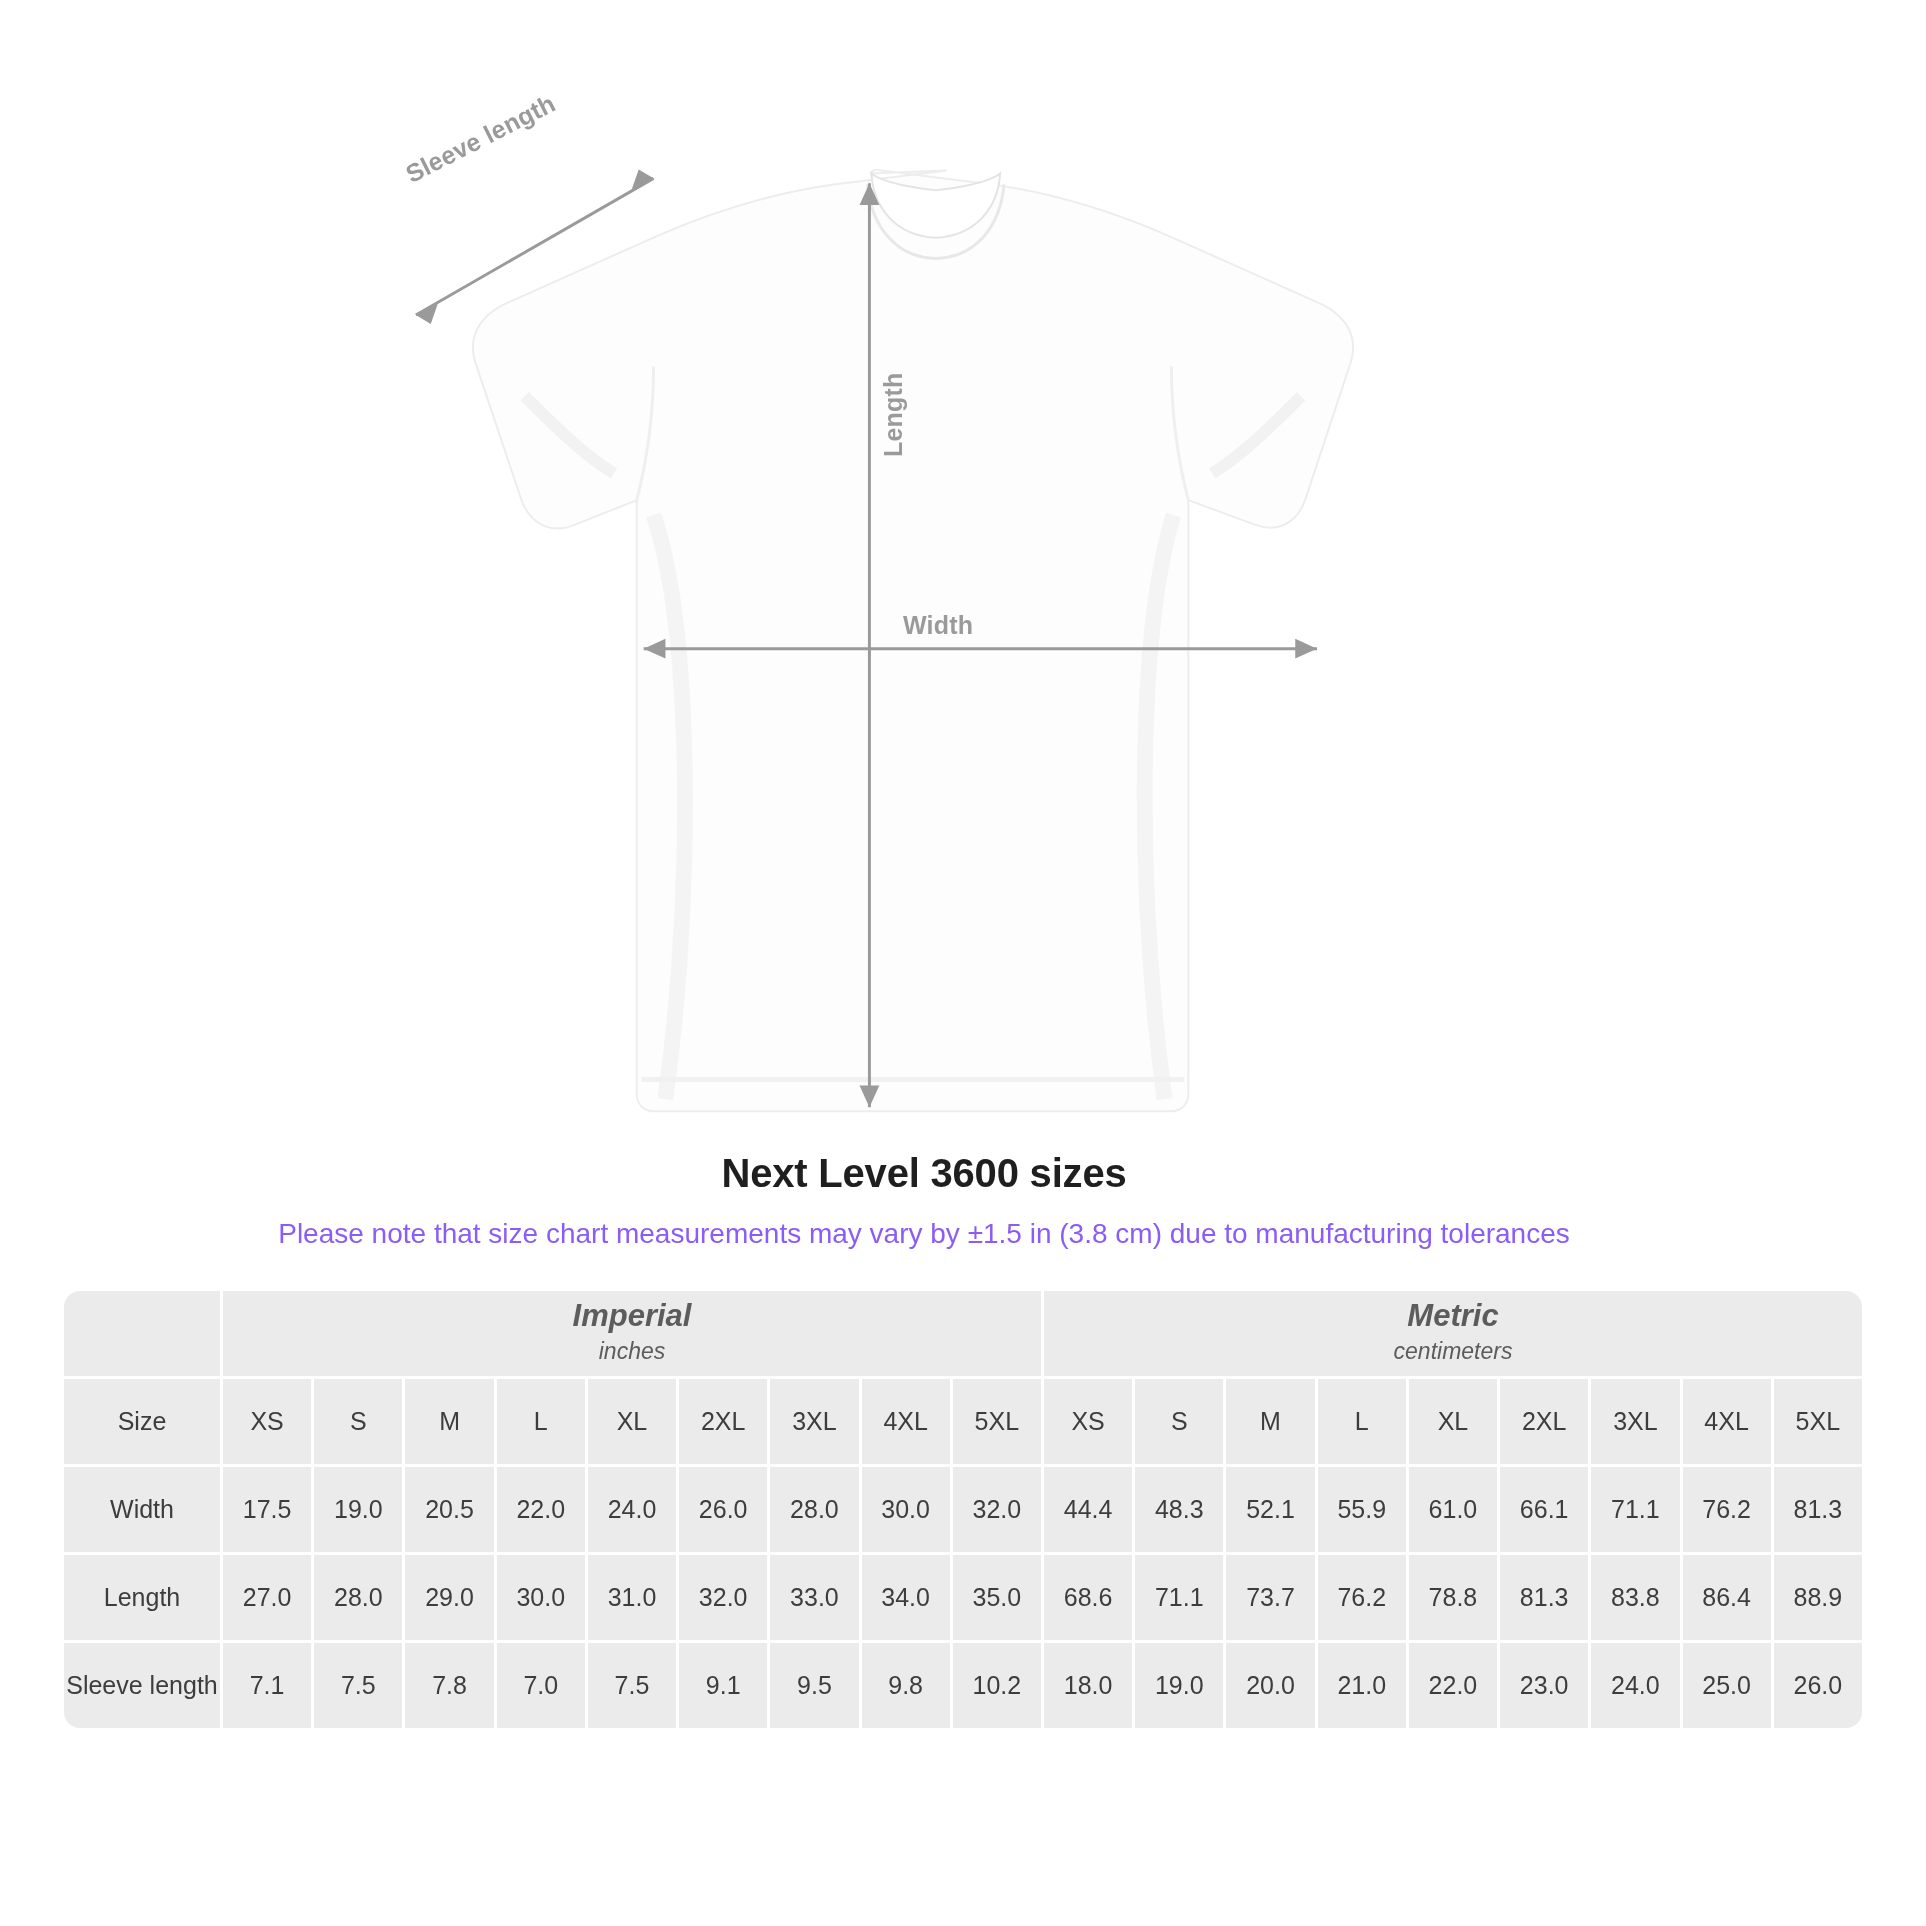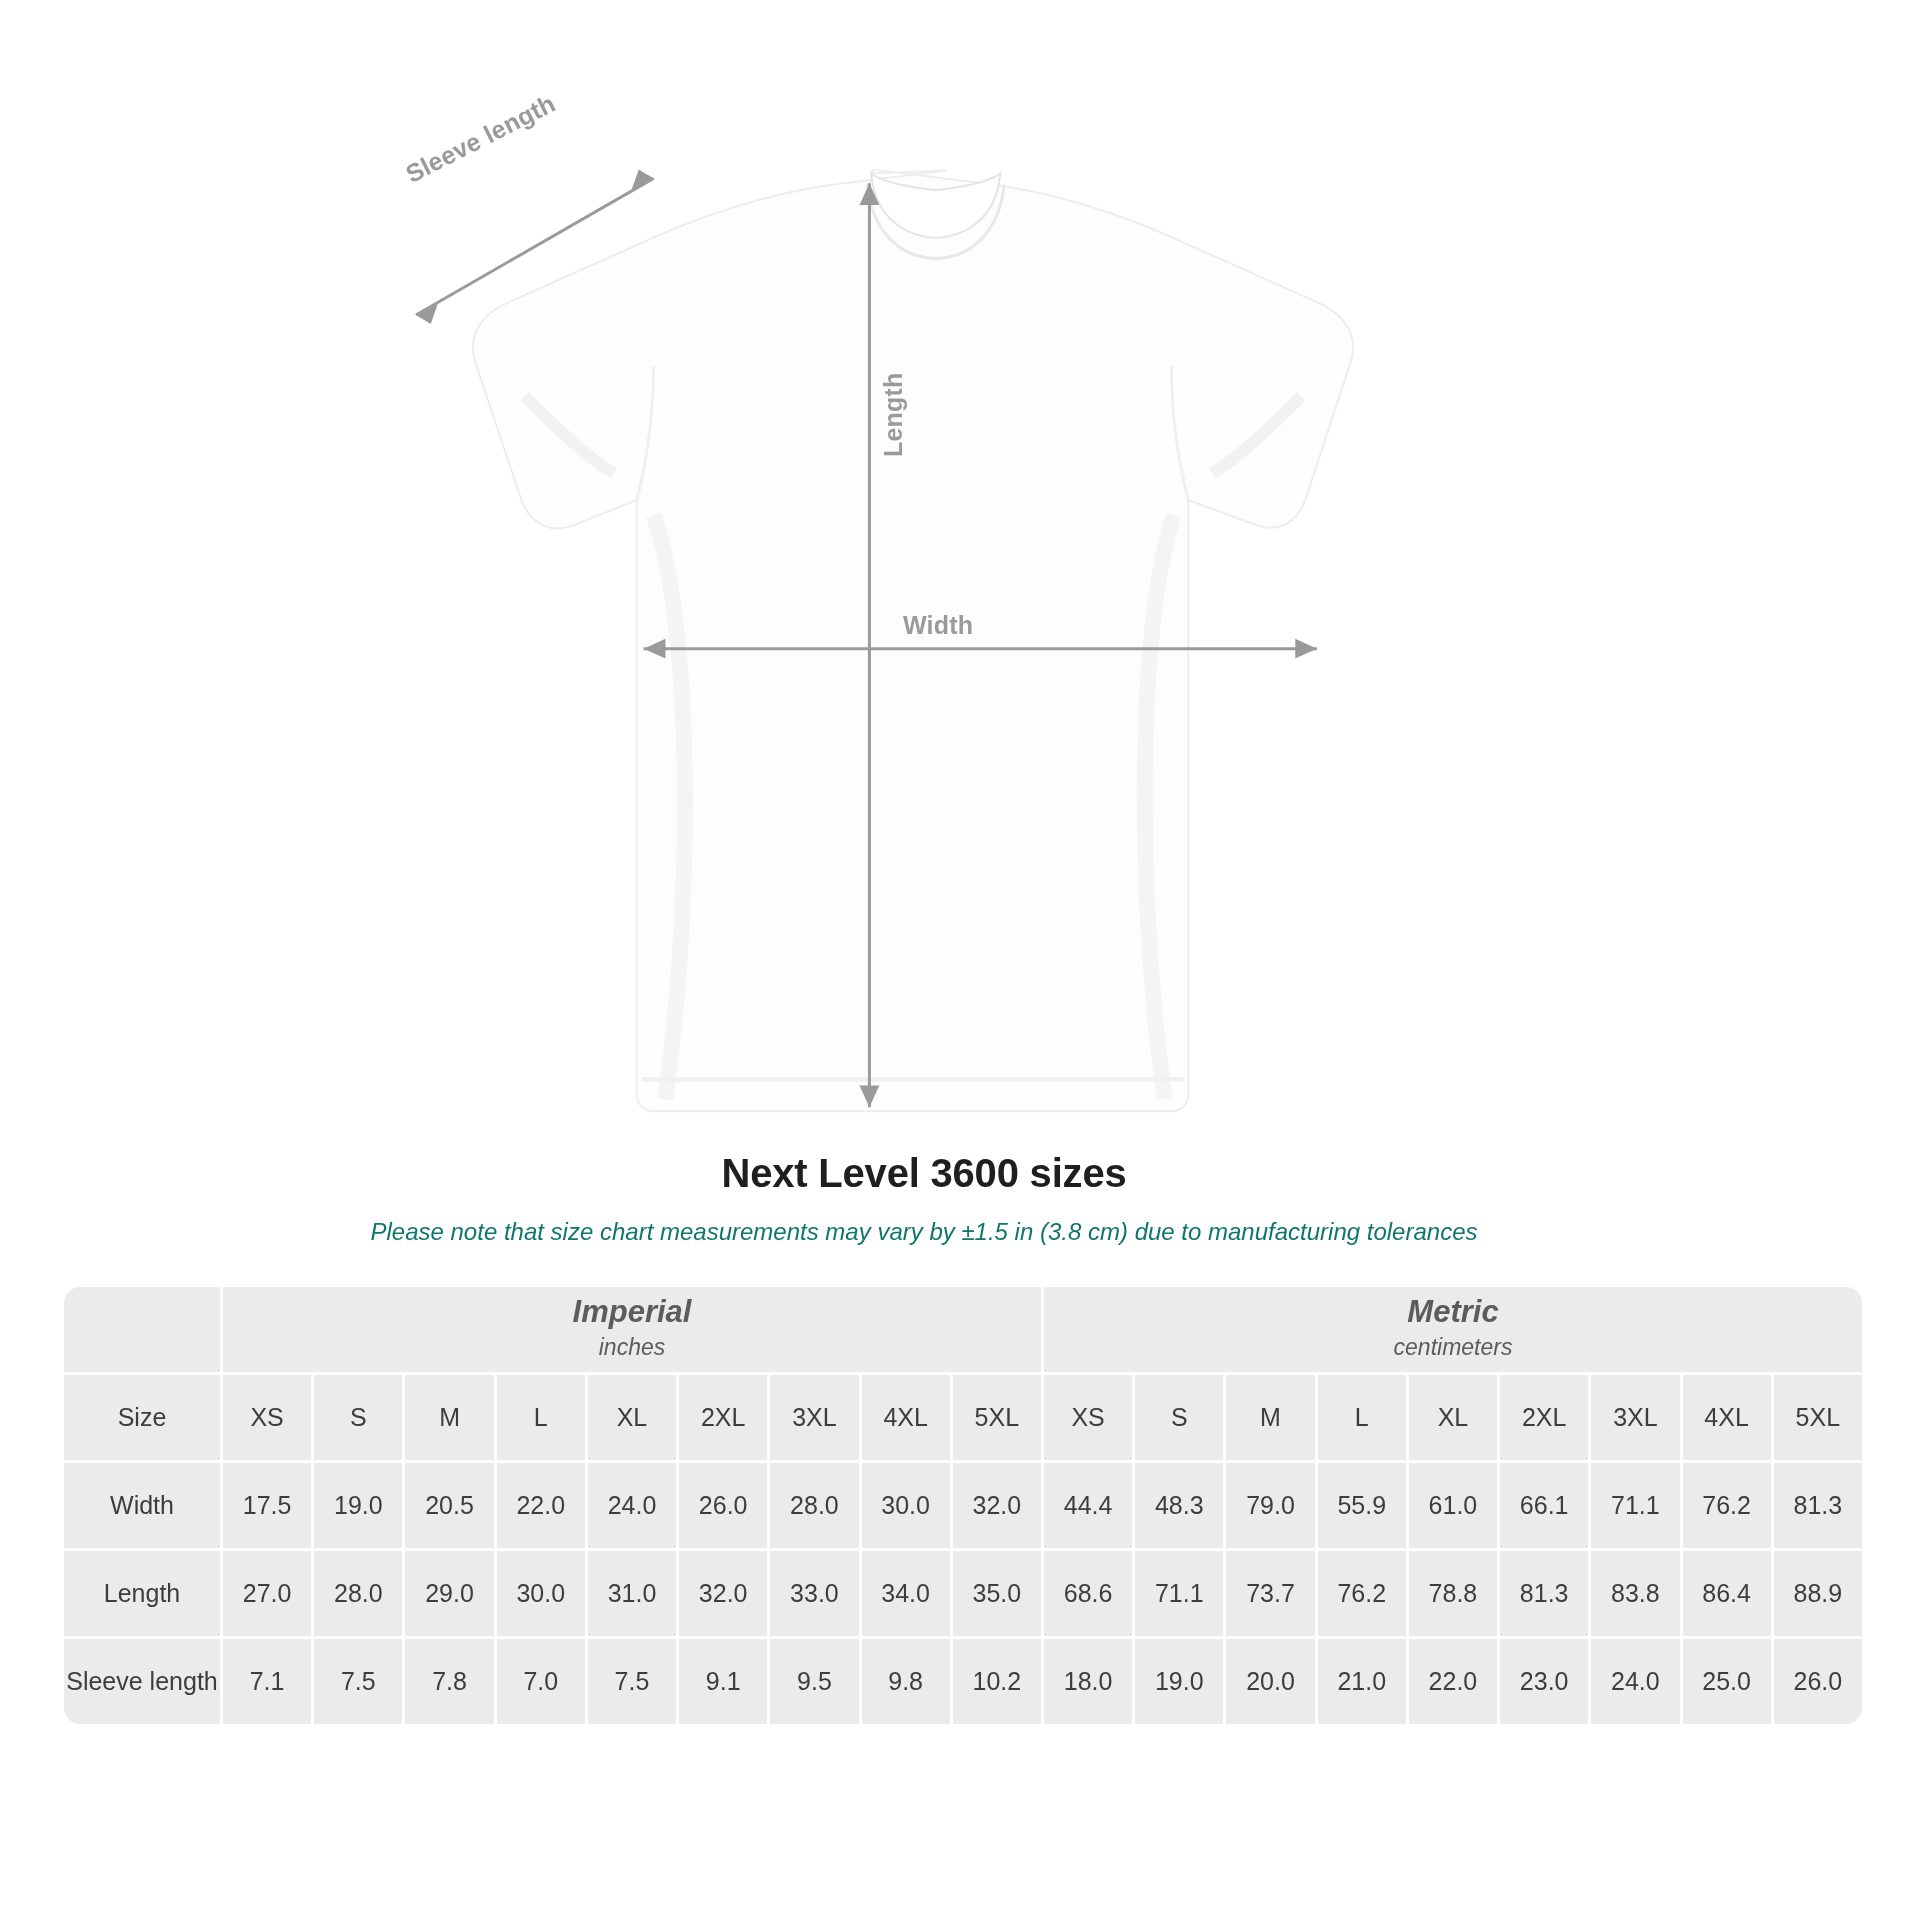--- a/index.html
+++ b/index.html
@@ -57,23 +57,22 @@
     text-align: center;
     margin-top: 12px;
   }
   .chart-title {
     font-size: 40px;
     font-weight: bold;
     color: #1f1f1f;
     letter-spacing: -0.2px;
   }
   .chart-note {
-    font-size: 24px;
-    font-style: italic;
-    color: #0f766e;
+    font-size: 28px;
+    color: #8b5cf6;
     margin-top: 22px;
   }
 
   
   .table-wrap {
     margin: 38px 61px 0 61px;
     width: 1804px;
   }
   table.size-table {
     width: 100%;
@@ -247,21 +246,21 @@
         <td>19.0</td>
         <td>20.5</td>
         <td>22.0</td>
         <td>24.0</td>
         <td>26.0</td>
         <td>28.0</td>
         <td>30.0</td>
         <td>32.0</td>
         <td>44.4</td>
         <td>48.3</td>
-        <td>79.0</td>
+        <td>52.1</td>
         <td>55.9</td>
         <td>61.0</td>
         <td>66.1</td>
         <td>71.1</td>
         <td>76.2</td>
         <td>81.3</td>
       </tr>
 
       <tr>
         <td class="row-head first-col">Length</td>

